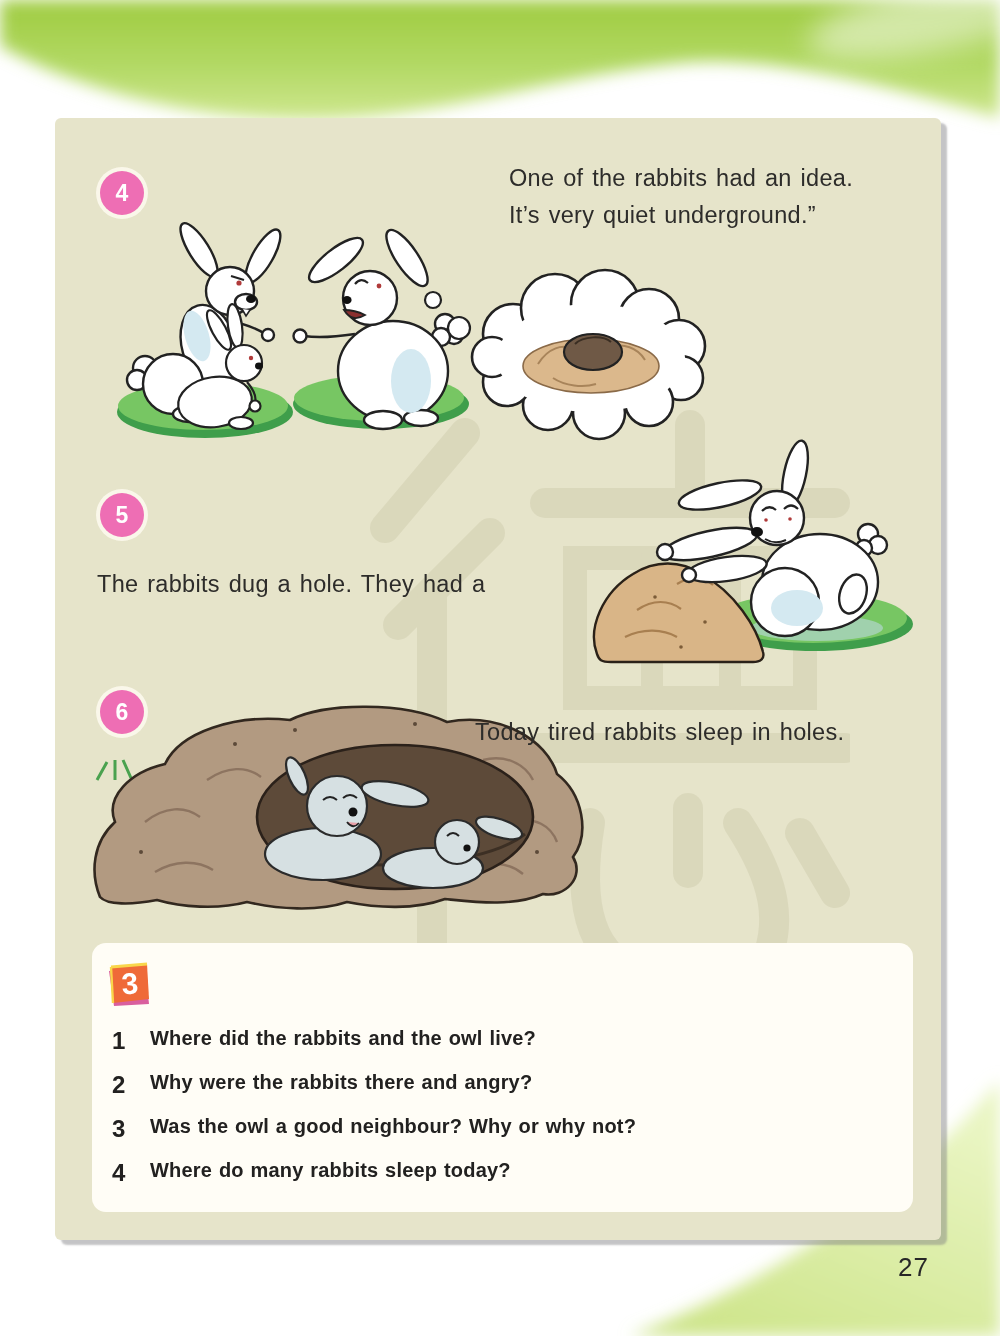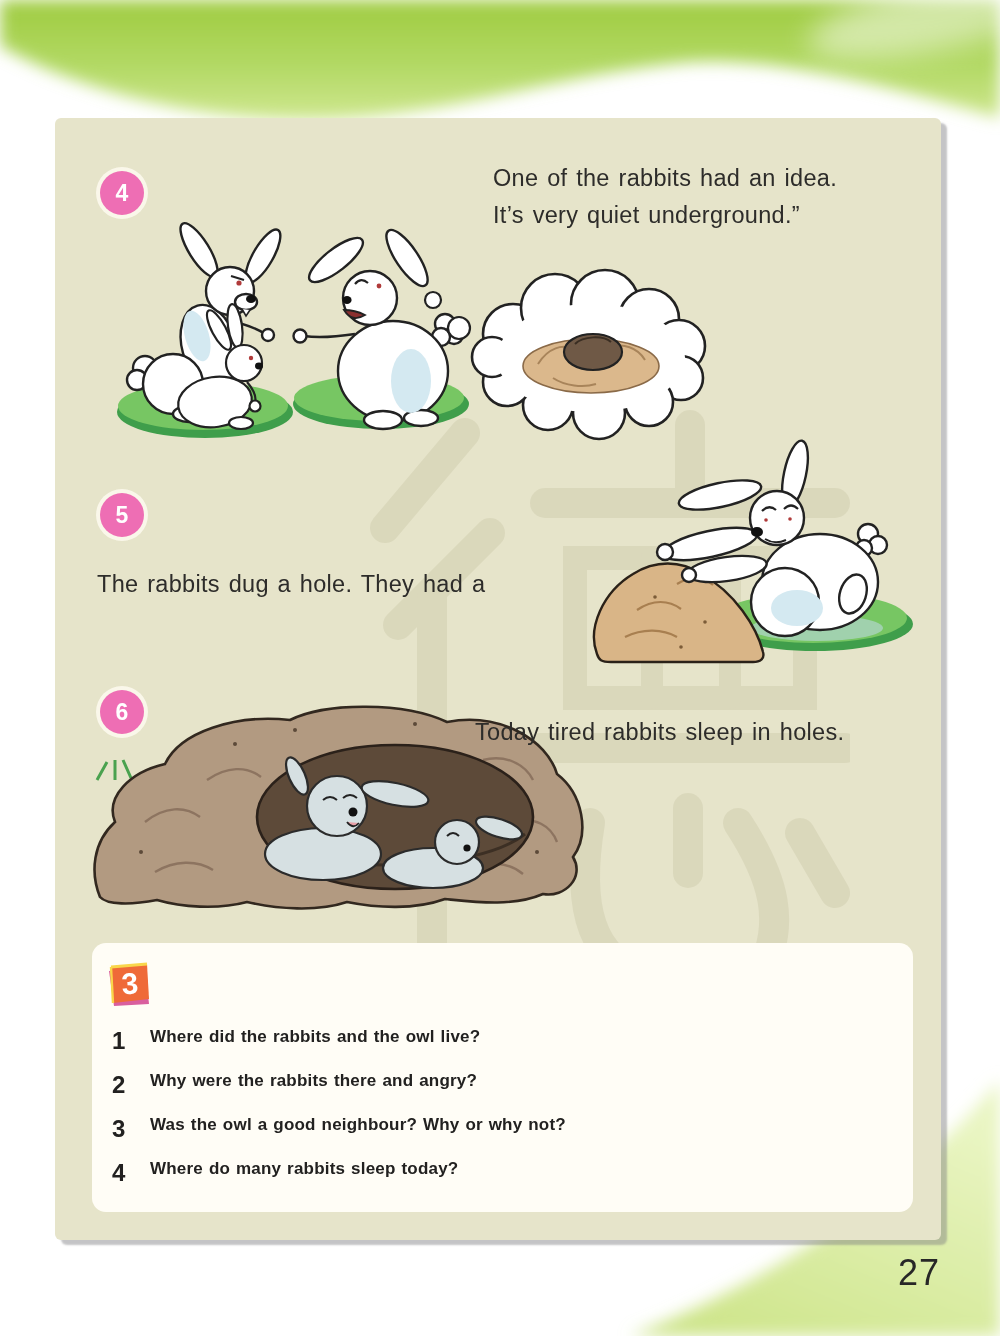--- a/index.html
+++ b/index.html
@@ -4,42 +4,42 @@
 <style>
   html,body{margin:0;padding:0;}
   body{
     width:1000px;height:1336px;position:relative;overflow:hidden;
     background:#ffffff;
     font-family:"Liberation Sans","DejaVu Sans",sans-serif;
   }
   .bg-decor{position:absolute;left:0;top:0;z-index:0;}
   .page-number{
     position:absolute;left:898px;top:1252px;z-index:3;
-    font-size:36px;color:#272727;letter-spacing:1px;
+    font-size:26px;color:#272727;letter-spacing:1px;
   }
   .panel{
     position:absolute;left:55px;top:118px;width:886px;height:1122px;
     background:#e6e4ca;border-radius:6px;z-index:1;
     box-shadow:6px 5px 2px rgba(125,125,128,0.45);
   }
   .watermark{position:absolute;left:235px;top:235px;z-index:0;opacity:0.13;pointer-events:none;}
   .badge{
     position:absolute;width:44px;height:44px;border-radius:50%;
     background:#ee6eb4;color:#fff;font-size:23px;font-weight:bold;
     display:flex;align-items:center;justify-content:center;z-index:2;
     box-shadow:0 0 0 4px rgba(251,248,235,0.95);
   }
   .badge-4{left:45px;top:53px;}
   .badge-5{left:45px;top:375px;}
   .badge-6{left:45px;top:572px;}
   .story-text{
     position:absolute;z-index:2;color:#2d2c2a;
     font-size:23.5px;line-height:36.5px;letter-spacing:0.3px;word-spacing:2px;
   }
-  .text-4{left:438px;top:42px;width:420px;}
+  .text-4{left:454px;top:42px;width:420px;}
   .text-5{left:42px;top:424px;width:440px;margin-top:24px;}
   .text-6{left:420px;top:596px;width:440px;}
   .illus{position:absolute;z-index:1;}
   .illus-1{left:38px;top:98px;}
   .illus-2{left:530px;top:314px;}
   .illus-3{left:30px;top:584px;}
   .qbox{
     position:absolute;left:37px;top:825px;width:821px;height:269px;
     background:#fffdf6;border-radius:14px;z-index:2;
   }
@@ -47,21 +47,21 @@
   .qicon{width:46px;height:46px;flex:0 0 46px;}
   .qtitle{
     margin-left:14px;font-size:23.5px;font-weight:bold;font-style:italic;
     color:#1f1f1f;letter-spacing:0.3px;
   }
   .qrow{position:absolute;left:0;width:100%;display:flex;color:#222120;}
   .qrow .qnum{
     position:absolute;left:20px;font-size:24px;font-weight:bold;letter-spacing:0.2px;
   }
   .qrow .qtext{
-    position:absolute;left:58px;font-size:17px;font-weight:bold;letter-spacing:0.2px;
+    position:absolute;left:58px;font-size:20px;font-weight:bold;letter-spacing:0.2px;
     word-spacing:1px;
   }
   .qrow-1{top:84px;} .qrow-2{top:128px;} .qrow-3{top:172px;} .qrow-4{top:216px;}
 </style>
 </head>
 <body>
 
 <svg class="bg-decor" width="1000" height="1336" viewBox="0 0 1000 1336">
   <defs>
     <linearGradient id="gTop" x1="0" y1="0" x2="0" y2="1">

